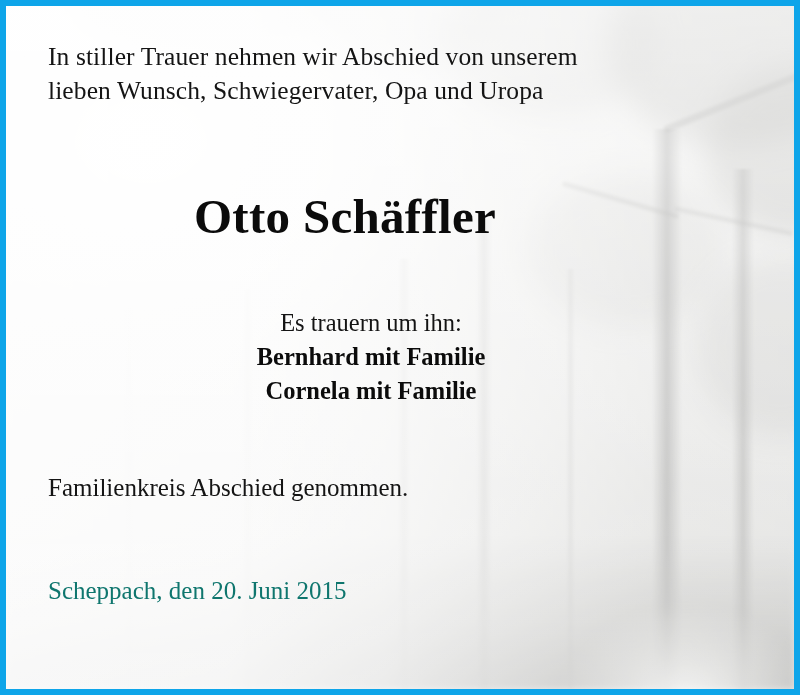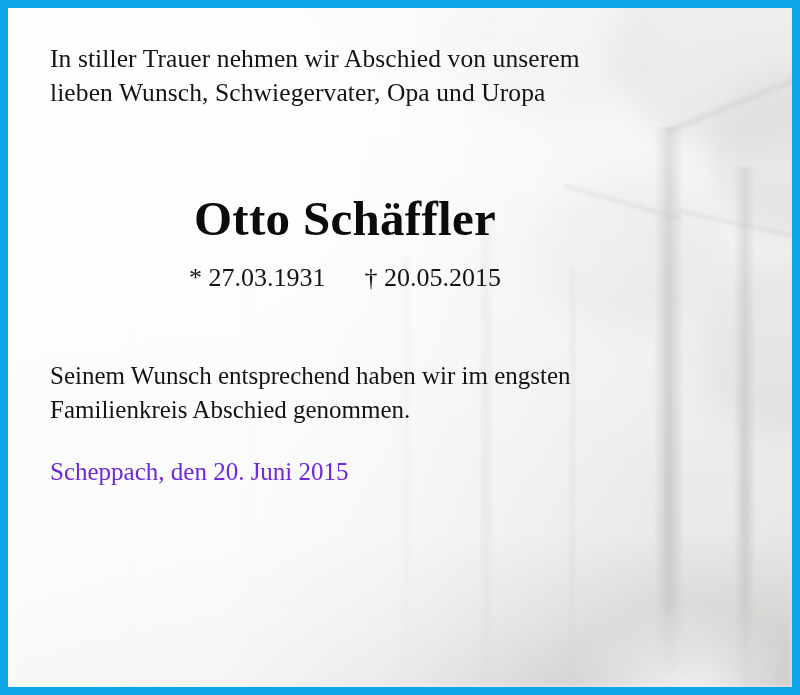--- a/index.html
+++ b/index.html
@@ -12,21 +12,21 @@
     height: 695px;
     font-family: "Liberation Serif", serif;
     color: #111111;
   }
 
   .obituary {
     position: relative;
     width: 800px;
     height: 695px;
     box-sizing: border-box;
-    border: 8px solid #0ea5e9;
+    border: 6px solid #0ea5e9;
     overflow: hidden;
     background: #f2f2f1;
   }
 
   
   .bg-photo {
     position: absolute;
     inset: 0;
     overflow: hidden;
     z-index: 0;
@@ -150,23 +150,23 @@
   }
 
   .wish {
     margin-top: 66px;
     font-size: 25px;
     line-height: 1.34;
     color: #141414;
   }
 
   .place {
-    margin-top: 32px;
+    margin-top: 72px;
     font-size: 25px;
-    color: #6d28d9;
+    color: #0f766e;
   }
 </style>
 </head>
 <body>
 
 <div class="obituary">
 
   <div class="bg-photo">
     <div class="sky"></div>
 
@@ -199,28 +199,27 @@
 
   <div class="content">
 
     <div class="intro">
       <div>In stiller Trauer nehmen wir Abschied von unserem</div>
       <div>lieben Wunsch, Schwiegervater, Opa und Uropa</div>
     </div>
 
     <div class="name">Otto Schäffler</div>
 
-    <div class="dates">
-      <span>* 27.03.1931</span>
-      <span class="sep"></span>
-      <span>† 20.05.2015</span>
+
+    <div class="mourners">
+      <div class="lead">Es trauern um ihn:</div>
+      <div class="person">Bernhard mit Familie</div>
+      <div class="person">Cornela mit Familie</div>
     </div>
 
-
     <div class="wish">
-      <div>Seinem Wunsch entsprechend haben wir im engsten</div>
       <div>Familienkreis Abschied genommen.</div>
     </div>
 
     <div class="place">Scheppach, den 20. Juni 2015</div>
 
   </div>
 </div>
 
 </body></html>

